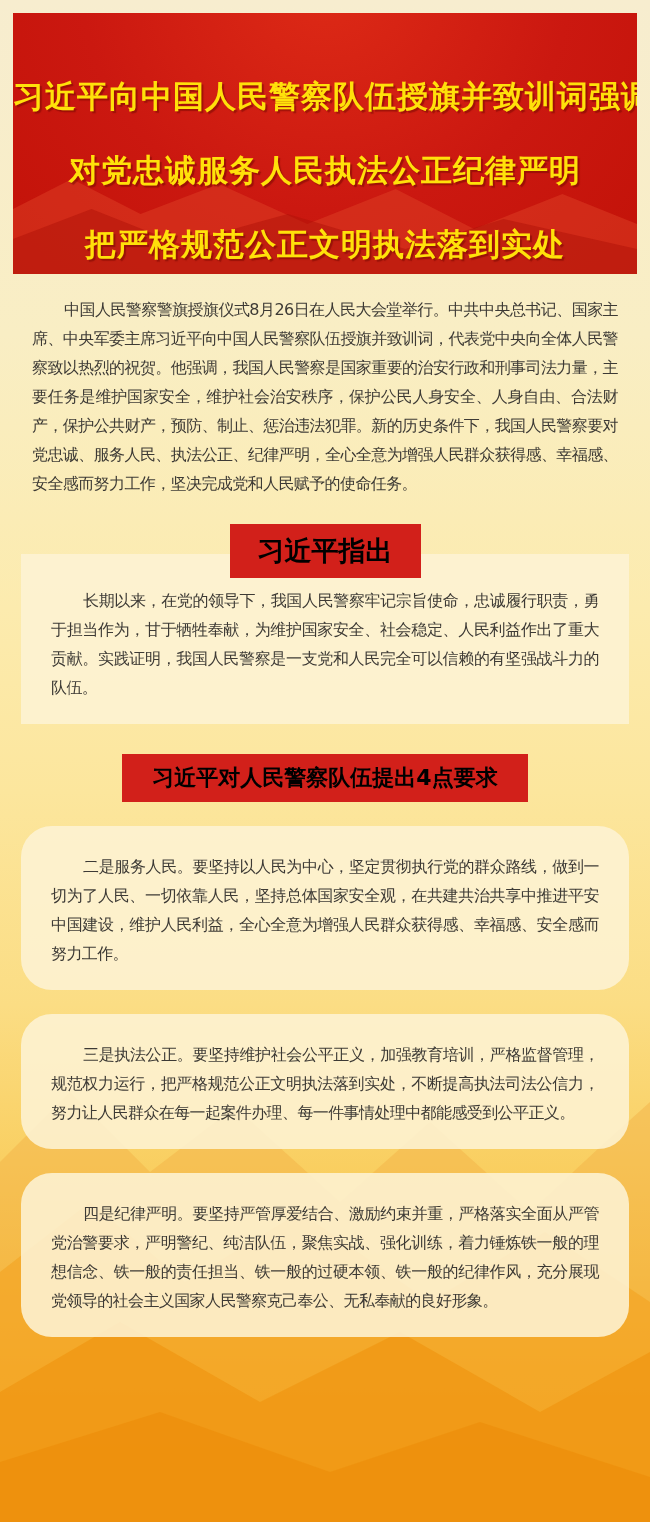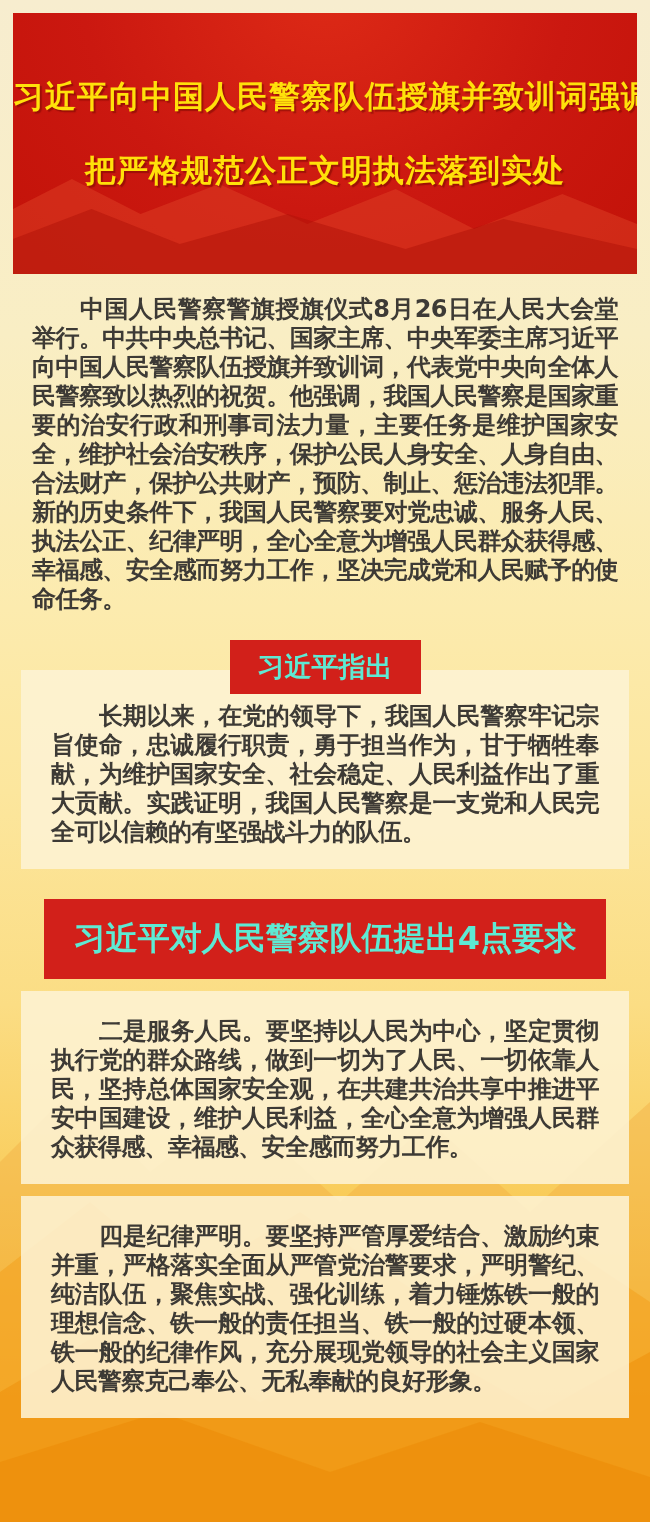--- a/index.html
+++ b/index.html
@@ -23,69 +23,73 @@
   }
   .banner-mountains{position:absolute;left:0;bottom:0;width:100%;height:120px;}
   .banner-title{
     position:relative;padding-top:46px;text-align:center;
     color:#ffe10a;font-weight:bold;font-size:31px;line-height:74px;
     text-shadow:2px 2px 1px rgba(120,10,0,0.55);
     letter-spacing:1px;white-space:nowrap;
   }
   
   .para{
-    margin:0;font-size:24px;line-height:29px;font-weight:bold;
+    margin:0;font-size:16px;line-height:29px;font-weight:normal;
     color:#3d3a35;text-indent:2em;text-align:justify;letter-spacing:-0.6px;
   }
   .intro{position:relative;z-index:1;margin:21px 32px 0 32px;}
   .panel{
     position:relative;z-index:1;margin:0 21px;
     background:rgba(253,243,212,0.88);
     padding:26px 30px 22px 30px;
   }
   .badge{
     position:relative;z-index:2;display:table;margin:12px auto;
-    background:#d2201a;color:#5eead4;font-weight:bold;white-space:nowrap;
+    background:#d2201a;color:#000000;font-weight:bold;white-space:nowrap;
   }
   .badge-statement{font-size:27px;padding:9px 28px;margin-top:26px;margin-bottom:-24px;}
-  .badge-requirements{font-size:32px;padding:18px 30px;margin-top:30px;margin-bottom:9px;}
+  .badge-requirements{font-size:22px;padding:9px 30px;margin-top:30px;margin-bottom:9px;}
   .panel-statement{padding-top:32px;}
-  .panel-req{margin-top:12px;}
+  .panel-req{margin-top:24px;border-radius:31px;}
 </style>
 </head>
 <body>
 
 <div class="page">
 
   <svg class="bottom-mountains" viewBox="0 0 650 560" preserveAspectRatio="none" aria-hidden="true">
     <path d="M0,200 L70,130 L150,210 L235,145 L340,240 L430,160 L530,250 L600,185 L650,140 L650,560 L0,560 Z" fill="#f2b045" opacity="0.45"></path>
     <path d="M0,310 L90,240 L185,320 L300,250 L430,340 L545,270 L650,340 L650,560 L0,560 Z" fill="#f3a01e" opacity="0.55"></path>
     <path d="M0,430 L120,360 L260,440 L400,370 L540,450 L650,390 L650,560 L0,560 Z" fill="#ef9410" opacity="0.65"></path>
     <path d="M0,500 L160,450 L330,510 L480,460 L650,515 L650,560 L0,560 Z" fill="#ec8c08" opacity="0.6"></path>
   </svg>
 
   <div class="banner">
     <svg class="banner-mountains" viewBox="0 0 636 120" preserveAspectRatio="none" aria-hidden="true">
       <path d="M0,55 L60,25 L130,60 L210,30 L300,70 L390,35 L470,75 L560,40 L636,70 L636,120 L0,120 Z" fill="#e04527" opacity="0.45"></path>
       <path d="M0,85 L80,55 L170,90 L280,60 L400,95 L500,65 L636,95 L636,120 L0,120 Z" fill="#b01207" opacity="0.5"></path>
     </svg>
     <div class="banner-title">
       <div>习近平向中国人民警察队伍授旗并致训词强调</div>
+      <div>对党忠诚服务人民执法公正纪律严明</div>
       <div>把严格规范公正文明执法落到实处</div>
     </div>
   </div>
 
   <p class="para intro">中国人民警察警旗授旗仪式8月26日在人民大会堂举行。中共中央总书记、国家主席、中央军委主席习近平向中国人民警察队伍授旗并致训词，代表党中央向全体人民警察致以热烈的祝贺。他强调，我国人民警察是国家重要的治安行政和刑事司法力量，主要任务是维护国家安全，维护社会治安秩序，保护公民人身安全、人身自由、合法财产，保护公共财产，预防、制止、惩治违法犯罪。新的历史条件下，我国人民警察要对党忠诚、服务人民、执法公正、纪律严明，全心全意为增强人民群众获得感、幸福感、安全感而努力工作，坚决完成党和人民赋予的使命任务。</p>
 
   <div class="badge badge-statement">习近平指出</div>
   <div class="panel panel-statement">
     <p class="para">长期以来，在党的领导下，我国人民警察牢记宗旨使命，忠诚履行职责，勇于担当作为，甘于牺牲奉献，为维护国家安全、社会稳定、人民利益作出了重大贡献。实践证明，我国人民警察是一支党和人民完全可以信赖的有坚强战斗力的队伍。</p>
   </div>
 
   <div class="badge badge-requirements">习近平对人民警察队伍提出4点要求</div>
   <div class="panel panel-req">
     <p class="para">二是服务人民。要坚持以人民为中心，坚定贯彻执行党的群众路线，做到一切为了人民、一切依靠人民，坚持总体国家安全观，在共建共治共享中推进平安中国建设，维护人民利益，全心全意为增强人民群众获得感、幸福感、安全感而努力工作。</p>
   </div>
   <div class="panel panel-req">
+    <p class="para">三是执法公正。要坚持维护社会公平正义，加强教育培训，严格监督管理，规范权力运行，把严格规范公正文明执法落到实处，不断提高执法司法公信力，努力让人民群众在每一起案件办理、每一件事情处理中都能感受到公平正义。</p>
+  </div>
+  <div class="panel panel-req">
     <p class="para">四是纪律严明。要坚持严管厚爱结合、激励约束并重，严格落实全面从严管党治警要求，严明警纪、纯洁队伍，聚焦实战、强化训练，着力锤炼铁一般的理想信念、铁一般的责任担当、铁一般的过硬本领、铁一般的纪律作风，充分展现党领导的社会主义国家人民警察克己奉公、无私奉献的良好形象。</p>
   </div>
 
 </div>
 
 </body></html>

